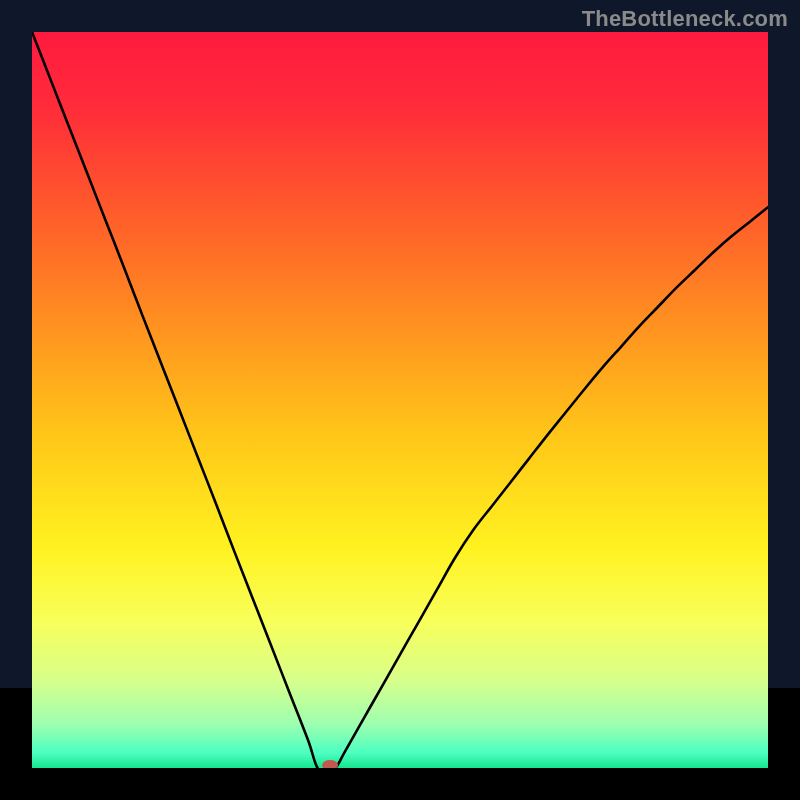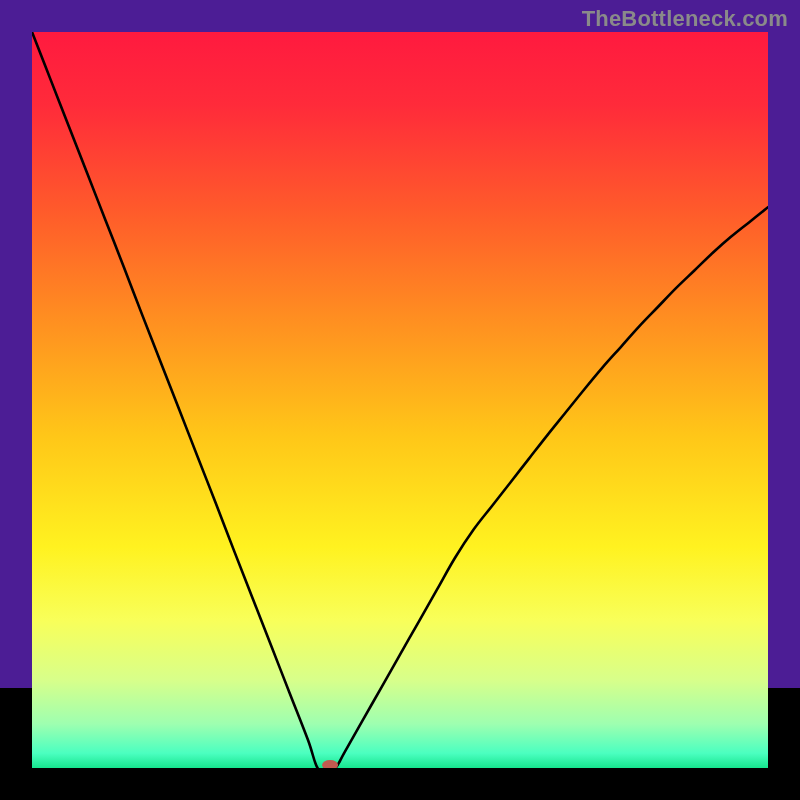--- a/index.html
+++ b/index.html
@@ -9,21 +9,21 @@
     height: 800px;
     background: #000000;
     overflow: hidden;
   }
   .frame {
     position: absolute;
     left: 0;
     top: 0;
     width: 800px;
     height: 688px;
-    background: #4c1d95;
+    background: #0f172a;
   }
   .plot-area {
     position: absolute;
     left: 32px;
     top: 32px;
     width: 736px;
     height: 736px;
   }
   .watermark {
     position: absolute;

